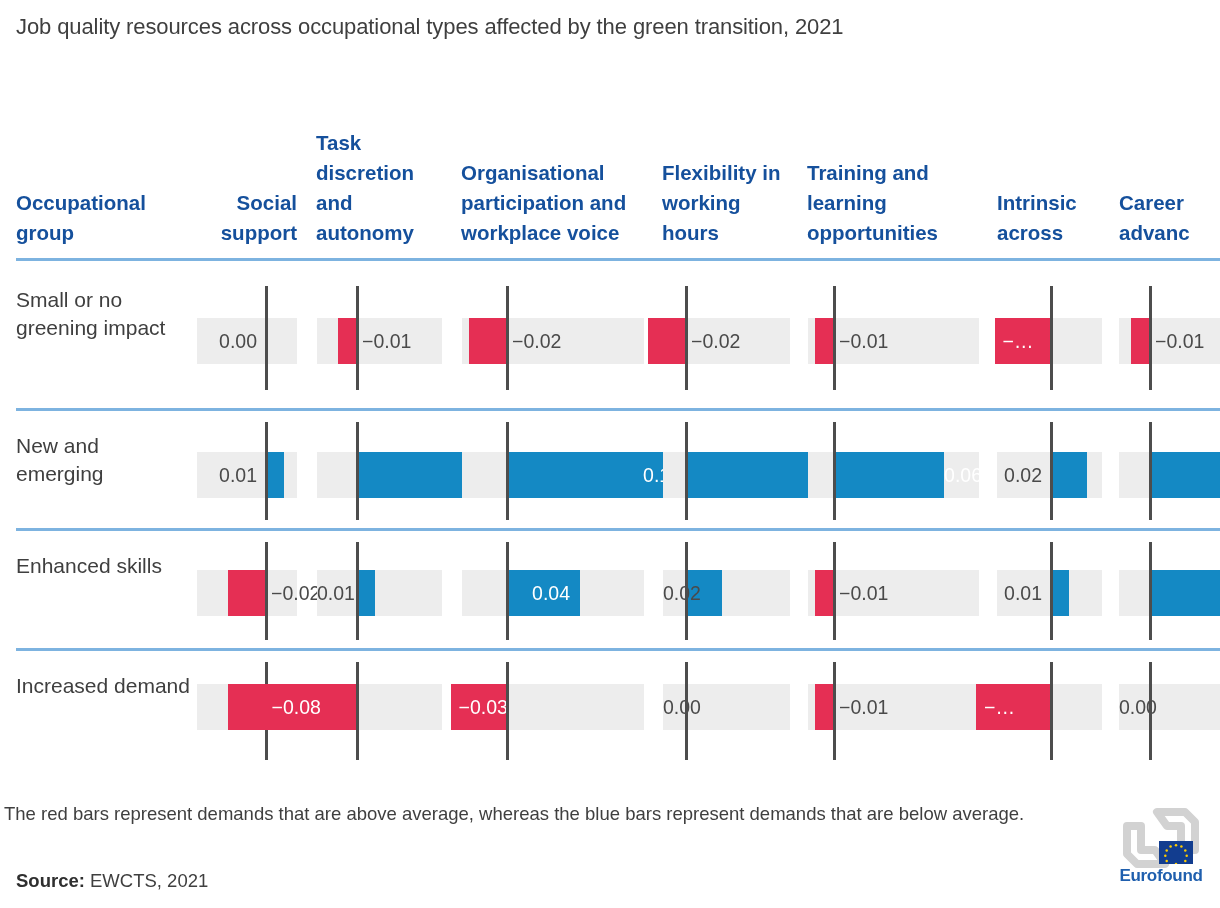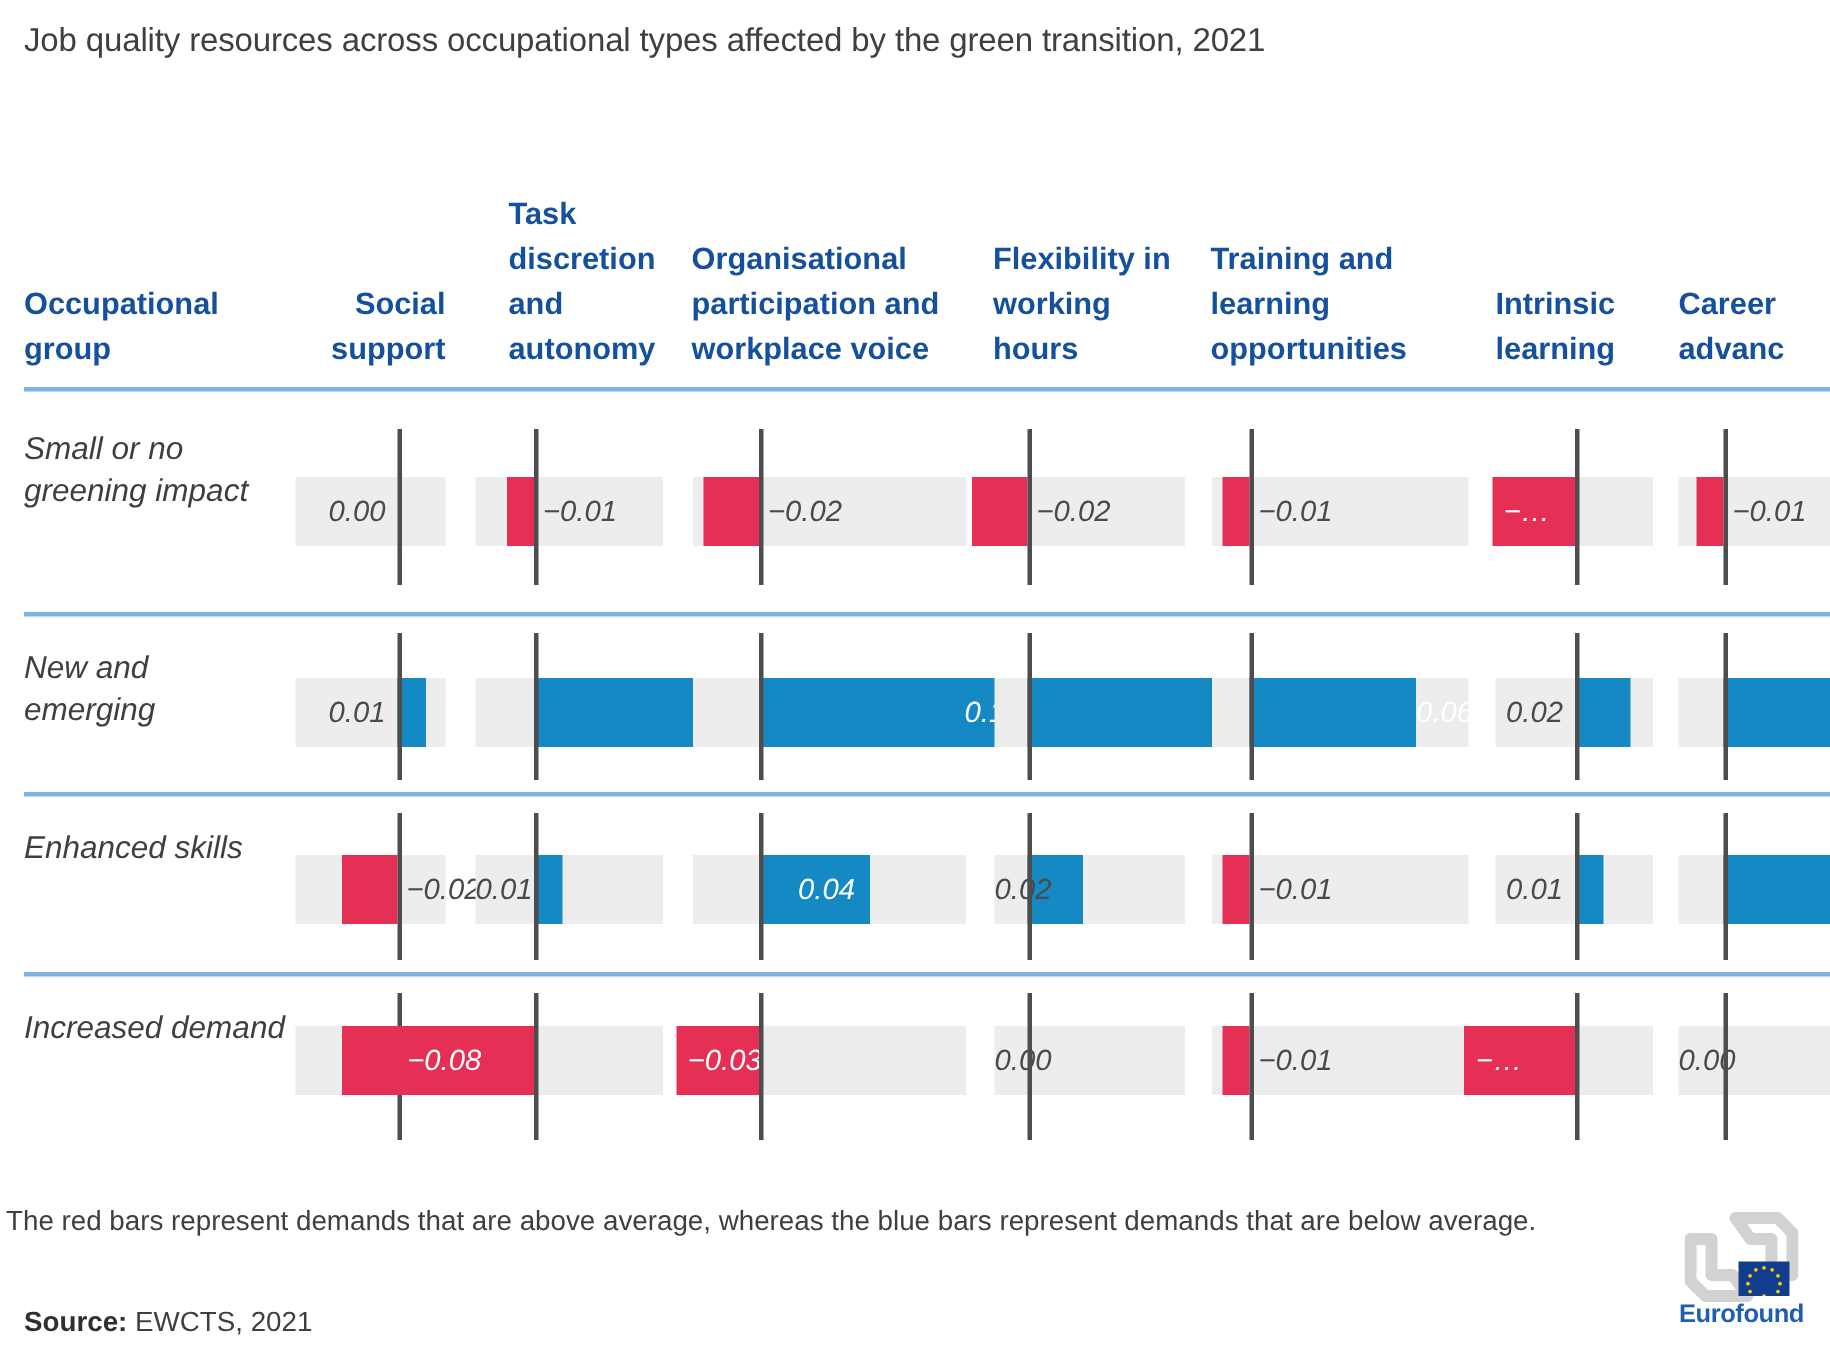--- a/index.html
+++ b/index.html
@@ -32,21 +32,21 @@
   .col-head.right{text-align:right;}
   .col-head.left{text-align:left;}
 
   
   .sep{
     position:absolute;left:16px;width:1204px;height:3px;
     background:#7db3e0;
   }
 
   
-  .row{position:absolute;left:0;width:980px;font-style:italic;}
+  .row{position:absolute;left:0;width:980px;}
   .row-label{
     position:absolute;left:16px;
     font-size:21px;color:#3f3f3f;line-height:1.33;
     font-weight:400;
   }
 
   
   .cell{position:absolute;top:0;height:100%;}
   .track{
     position:absolute;
@@ -106,38 +106,38 @@
 
   <div class="header-row">
     <div class="col-head right" style="left:186px;width:111px;">
       <span>Social support</span>
     </div>
 
     <div class="col-head left" style="left:16px;width:190px;">
       <span>Occupational group</span>
     </div>
 
-    <div class="col-head left" style="left:316px;width:130px;margin-left:23px;">
+    <div class="col-head left" style="left:316px;width:130px;">
       <span>Task discretion and autonomy</span>
     </div>
 
     <div class="col-head left" style="left:461px;width:196px;">
       <span>Organisational participation and workplace voice</span>
     </div>
 
     <div class="col-head left" style="left:662px;width:130px;">
       <span>Flexibility in working hours</span>
     </div>
 
     <div class="col-head left" style="left:807px;width:180px;">
       <span>Training and learning opportunities</span>
     </div>
 
     <div class="col-head left" style="left:997px;width:110px;">
-      <span>Intrinsic learning</span>
+      <span>Intrinsic across</span>
     </div>
 
     <div class="col-head left" style="left:1119px;width:130px;">
       <span>Career advanc</span>
     </div>
   </div>
 
   <div class="sep" style="top:258px;"></div>
   <div class="sep" style="top:408px;"></div>
   <div class="sep" style="top:528px;"></div>

